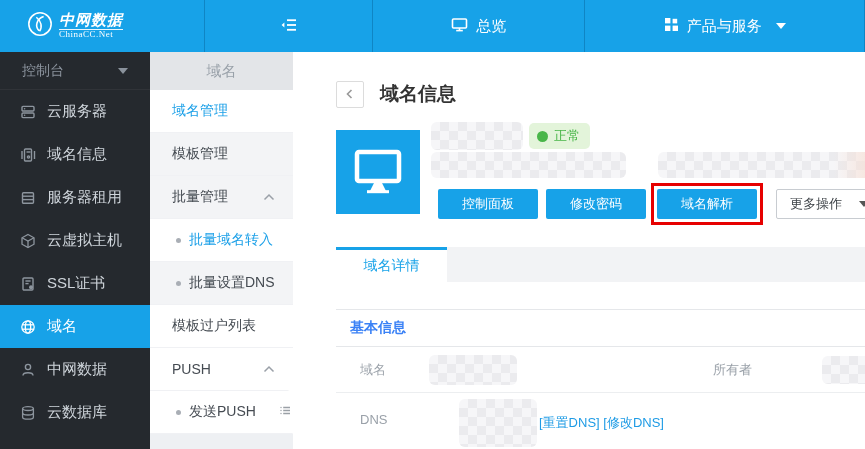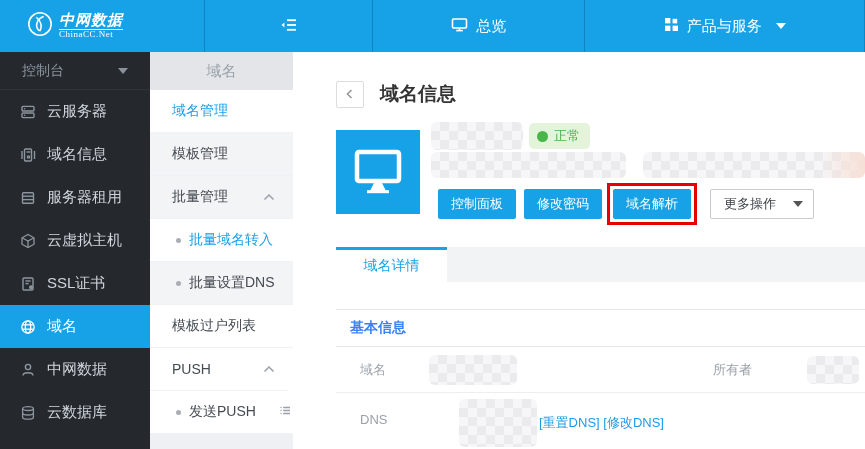--- a/index.html
+++ b/index.html
@@ -73,21 +73,21 @@
     display:flex; align-items:center; padding:0 10px 0 8px; gap:6px; }
   .status-dot { width:11px; height:11px; border-radius:50%; background:#49b649; }
   .status-text { font-size:13px; color:#49b649; }
   .rowB { display:flex; align-items:center; margin-top:2px; height:26px; }
   .blur-line1 { width:195px; height:26px; }
   .blur-line2 { flex:none; width:222px; height:26px; margin-left:auto; position:relative; overflow:hidden; }
   .blur-line2::after { content:""; position:absolute; right:0; top:0; bottom:0; width:46px;
     background:linear-gradient(90deg,rgba(249,226,216,0),#f7e0d6); border-radius:0 6px 6px 0; }
 
   .actions { display:flex; align-items:center; margin-top:5px; margin-left:7px; }
-  .btn-blue { width:78px; height:30px; background:#17a2e8; color:#fff; font-size:13px;
+  .btn-blue { width:100px; height:30px; background:#17a2e8; color:#fff; font-size:13px;
     border:none; border-radius:2px; cursor:pointer; font-family:inherit; }
   .btn-blue + .btn-blue { margin-left:8px; }
   .red-box { border:3px solid #e60000; padding:3px; margin:0 3px 0 5px; display:inline-flex; }
   .red-box .btn-blue { margin:0; }
   .btn-more { width:104px; height:30px; background:#fff; border:1px solid #c8ccd1; border-radius:2px;
     margin-left:10px; display:flex; align-items:center; justify-content:space-between;
     padding:0 10px 0 13px; font-size:13px; color:#3c4146; cursor:pointer; font-family:inherit; }
   .caret-dark { width:0; height:0; border-left:5px solid transparent; border-right:5px solid transparent;
     border-top:6px solid #555; }
 

